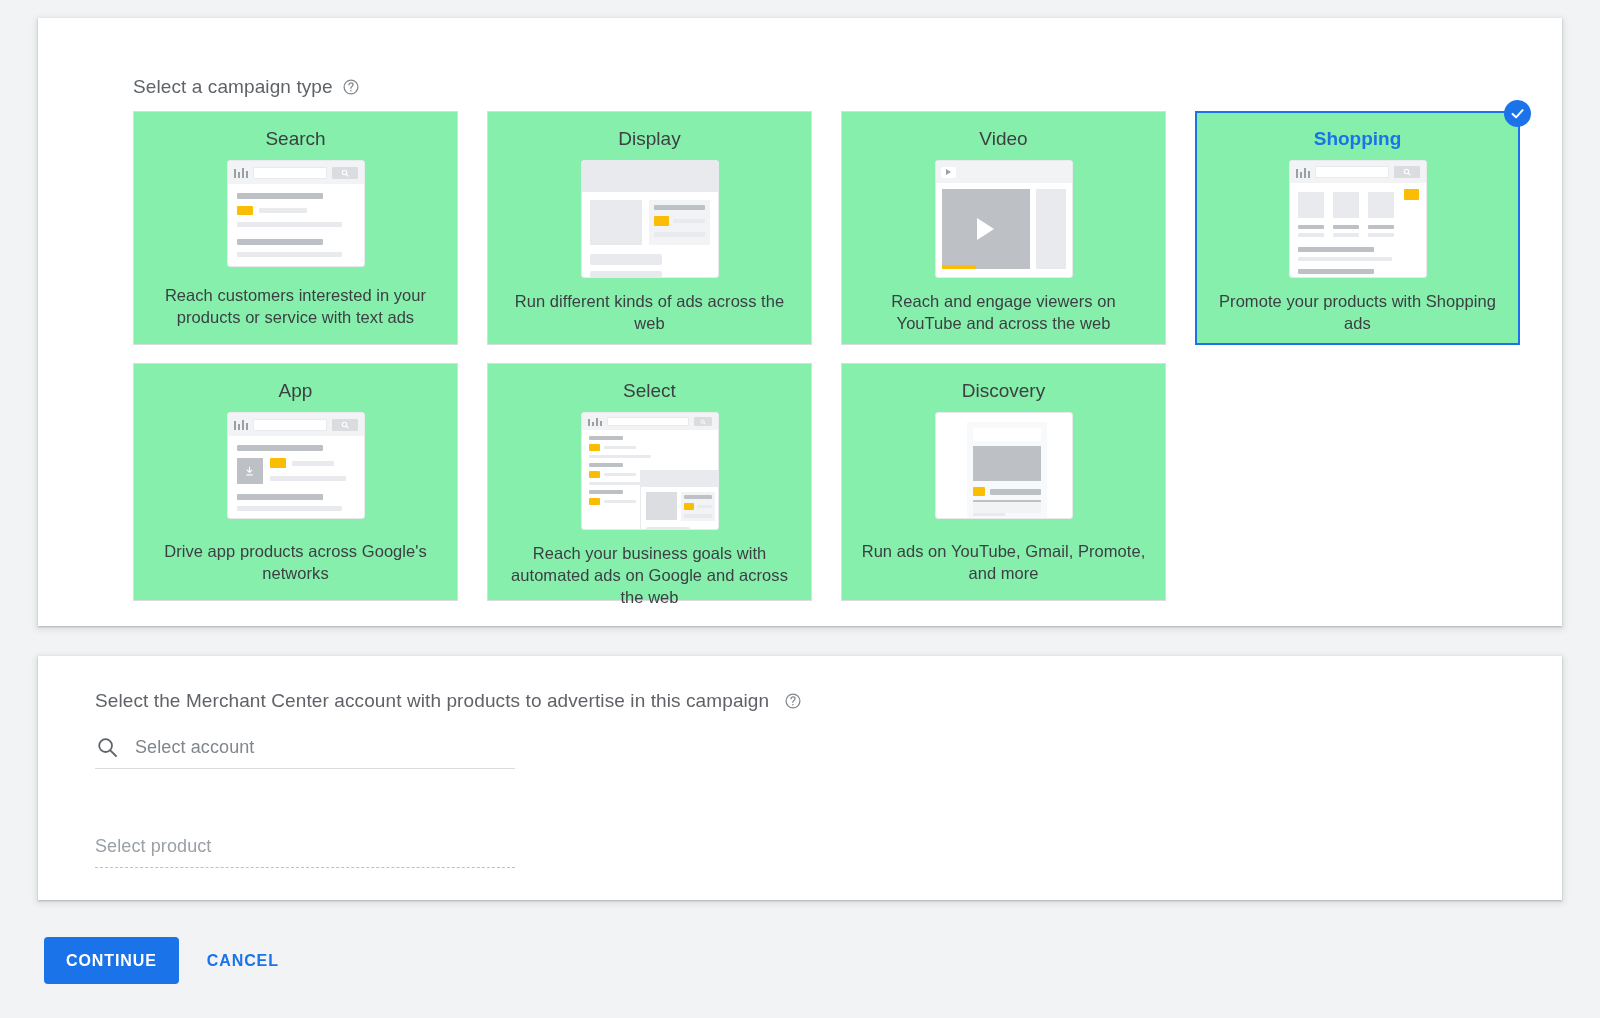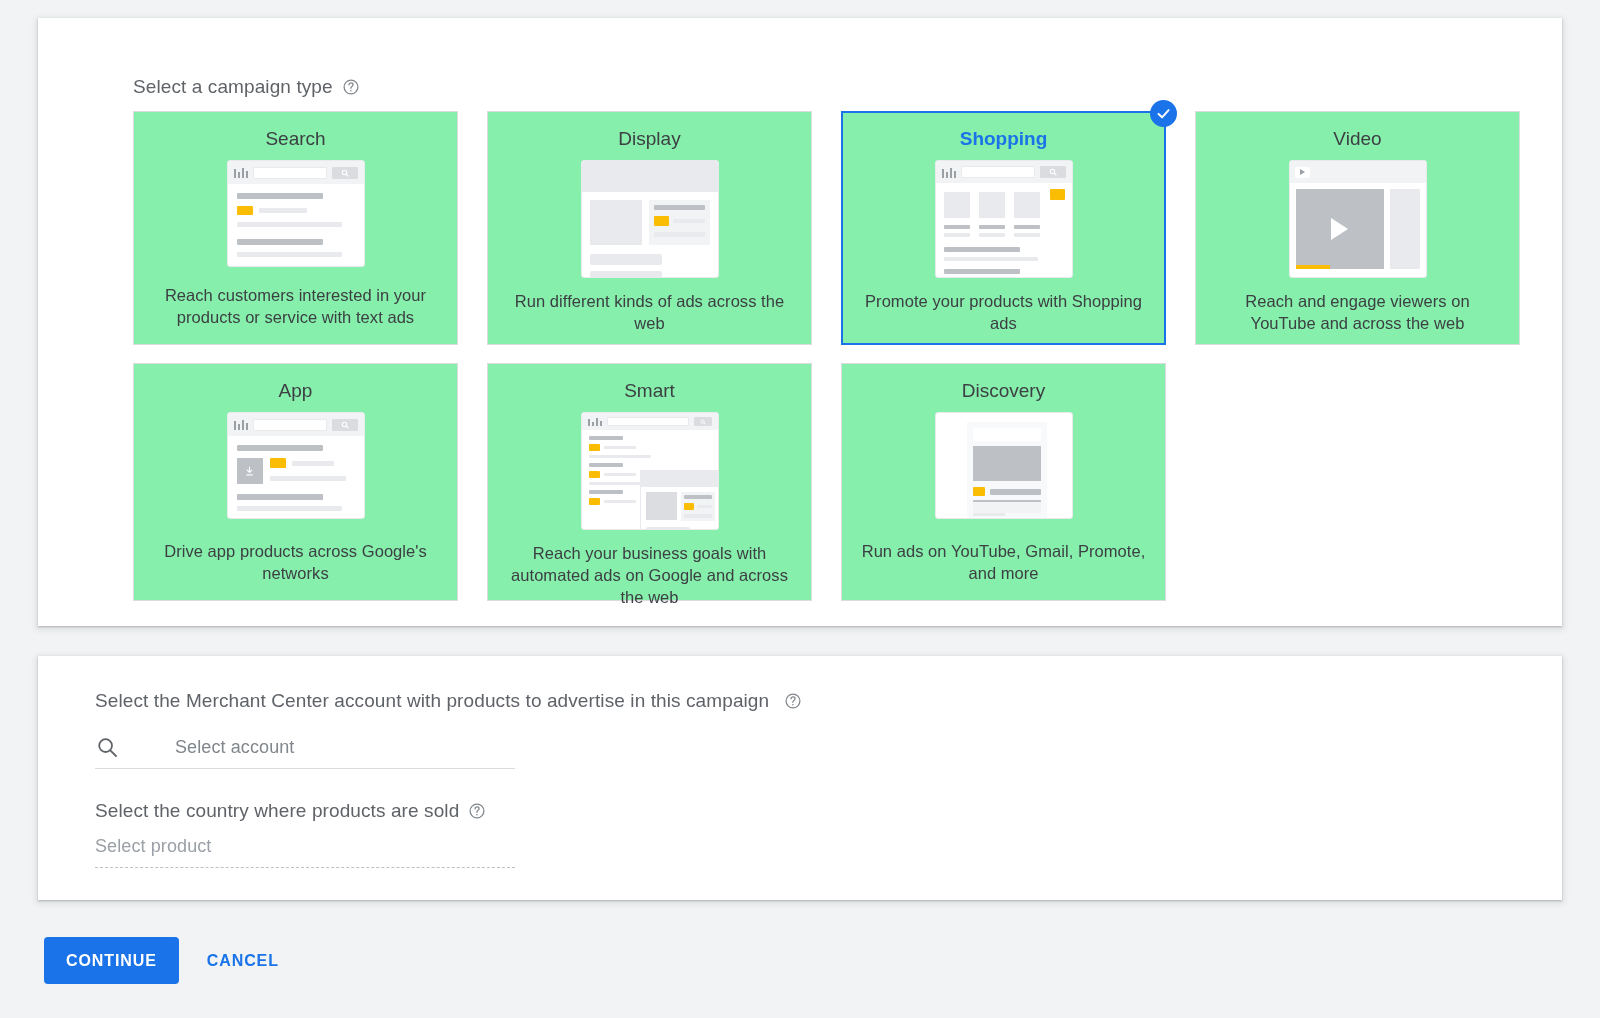--- a/index.html
+++ b/index.html
@@ -158,21 +158,21 @@
 
   .acct-field {
     position: absolute; left: 95px; top: 735px;
     width: 420px;
     display: flex; align-items: center; gap: 16px;
     border-bottom: 1px solid #dadce0;
     padding-bottom: 9px;
     cursor: text;
   }
   .acct-field .search-ico { color: #5f6368; display:flex; flex:none; }
-  .acct-field .ph { font-size: 18px; color: #80868b; letter-spacing: .1px; margin-left: 40px; }
+  .acct-field .ph { font-size: 18px; color: #80868b; letter-spacing: .1px; }
 
   .country-field {
     position: absolute; left: 95px; top: 836px;
     width: 420px;
     padding-bottom: 10px;
     border-bottom: 1px dashed #bdc1c6;
     font-size: 18px; color: #9aa0a6; letter-spacing: .1px;
     cursor: default;
   }
 
@@ -264,20 +264,41 @@
                     <span class="bar" style="flex:1 1 auto;height:4px;display:block;background:#e8eaed;"></span>
                   </div>
                   <div class="bar" style="width:100%;height:5px;margin-top:6px;"></div>
                 </div>
               </div>
               <div class="blk" style="width:72px;height:11px;margin:9px 0 0 8px;border-radius:2px;"></div>
               <div class="blk" style="width:72px;height:11px;margin:6px 0 0 8px;border-radius:2px;"></div>
             </div>
           </div>
           <div class="desc">Run different kinds of ads across the web</div>
+        </div>
+
+        <div class="ctype">
+          <div class="title">Video</div>
+          <div class="thumb-wrap">
+            <div class="mock thumb-video">
+              <div class="mhead">
+                <span class="ytbtn">
+                    <span class="tri-sm"></span>
+                  </span>
+              </div>
+              <div style="display:flex;gap:6px;padding:6px 6px 0;">
+                <div class="blk-dark" style="position:relative;width:88px;height:80px;display:flex;align-items:center;justify-content:center;">
+                  <span class="tri-lg"></span>
+                  <span class="yellow" style="position:absolute;left:0;bottom:0;width:34px;height:4px;display:block;border-radius:0;"></span>
+                </div>
+                <div class="blk" style="flex:1 1 auto;height:80px;"></div>
+              </div>
+            </div>
+          </div>
+          <div class="desc">Reach and engage viewers on YouTube and across the web</div>
         </div>
 
         <div class="ctype selected">
           <div class="check-badge">
             <svg width="17" height="17" viewBox="0 0 24 24" fill="none" stroke="#fff" stroke-width="2.8" stroke-linecap="round" stroke-linejoin="round">
               <path d="M5 12.6 10 17.4 19.2 7.3"></path>
             </svg>
           </div>
           <div class="title">Shopping</div>
           <div class="thumb-wrap">
@@ -319,41 +340,20 @@
                     </div>
                 </div>
                 <div class="bar-dark" style="width:76px;height:5px;margin-top:10px;"></div>
                 <div class="bar" style="width:94px;height:4px;margin-top:5px;"></div>
                 <div class="bar-dark" style="width:76px;height:5px;margin-top:8px;"></div>
 
               </div>
             </div>
           </div>
           <div class="desc">Promote your products with Shopping ads</div>
-        </div>
-
-        <div class="ctype">
-          <div class="title">Video</div>
-          <div class="thumb-wrap">
-            <div class="mock thumb-video">
-              <div class="mhead">
-                <span class="ytbtn">
-                    <span class="tri-sm"></span>
-                  </span>
-              </div>
-              <div style="display:flex;gap:6px;padding:6px 6px 0;">
-                <div class="blk-dark" style="position:relative;width:88px;height:80px;display:flex;align-items:center;justify-content:center;">
-                  <span class="tri-lg"></span>
-                  <span class="yellow" style="position:absolute;left:0;bottom:0;width:34px;height:4px;display:block;border-radius:0;"></span>
-                </div>
-                <div class="blk" style="flex:1 1 auto;height:80px;"></div>
-              </div>
-            </div>
-          </div>
-          <div class="desc">Reach and engage viewers on YouTube and across the web</div>
         </div>
       </div>
 
       <div class="card-row row2">
 
         <div class="ctype">
           <div class="title">App</div>
           <div class="thumb-wrap">
             <div class="mock thumb-app">
               <div class="mhead">
@@ -390,21 +390,21 @@
                 </div>
                 <div class="bar-dark" style="width:86px;height:6px;margin-top:10px;"></div>
                 <div class="bar" style="width:105px;height:5px;margin-top:6px;"></div>
               </div>
             </div>
           </div>
           <div class="desc">Drive app products across Google's networks</div>
         </div>
 
         <div class="ctype">
-          <div class="title">Smart</div>
+          <div class="title">Select</div>
           <div class="thumb-wrap">
             <div class="mock thumb-smart">
               <div class="mhead">
                 <span class="glogo" style="height:8px">
                   <i style="height:7px"></i>
                     <i style="height:4px"></i>
                     <i style="height:8px"></i>
                     <i style="height:5px"></i>
                 </span>
                 <span class="mfield" style="height:9px"></span>
@@ -500,30 +500,20 @@
   <div class="acct-field">
     <span class="search-ico">
       <svg width="24" height="24" viewBox="0 0 24 24" fill="none" stroke="currentColor" stroke-width="1.8">
         <circle cx="10.6" cy="10.6" r="6.4"></circle>
         <path d="M15.3 15.3 21 21" stroke-linecap="round"></path>
       </svg>
     </span>
     <span class="ph">Select account</span>
   </div>
 
-  <div class="section-head" id="country-label">
-    <span>Select the country where products are sold</span>
-    <span class="help-icon">
-      <svg width="18" height="18" viewBox="0 0 24 24" fill="none" stroke="currentColor" stroke-width="1.7">
-        <circle cx="12" cy="12" r="9.2"></circle>
-        <path d="M9.4 9.1c0-1.5 1.2-2.5 2.7-2.5 1.5 0 2.6 1 2.6 2.3 0 1.2-.7 1.8-1.6 2.4-.9.6-1.2 1.1-1.2 2.1v.4" stroke-linecap="round"></path>
-        <circle cx="11.9" cy="17.1" r="1.05" fill="currentColor" stroke="none"></circle>
-      </svg>
-    </span>
-  </div>
 
   <div class="country-field">
     <span>Select product</span>
   </div>
 
   <div class="actions">
     <button class="btn-primary">CONTINUE</button>
     <button class="btn-text">CANCEL</button>
   </div>
 

